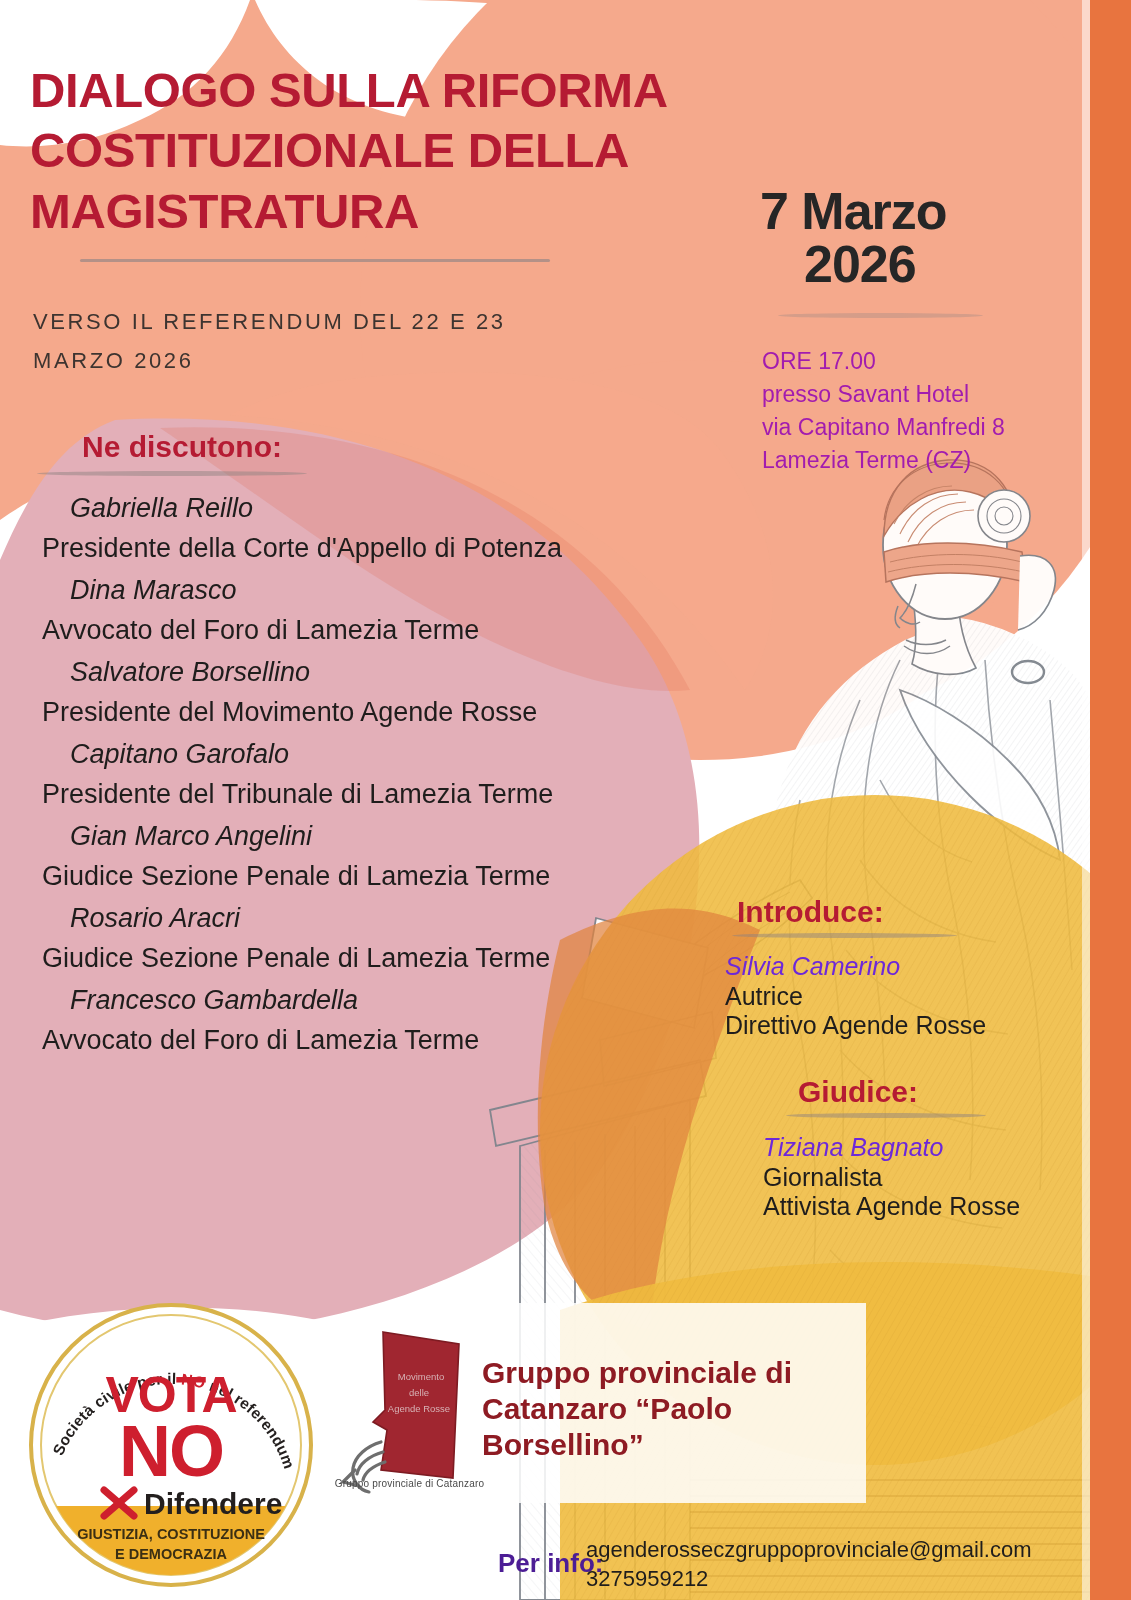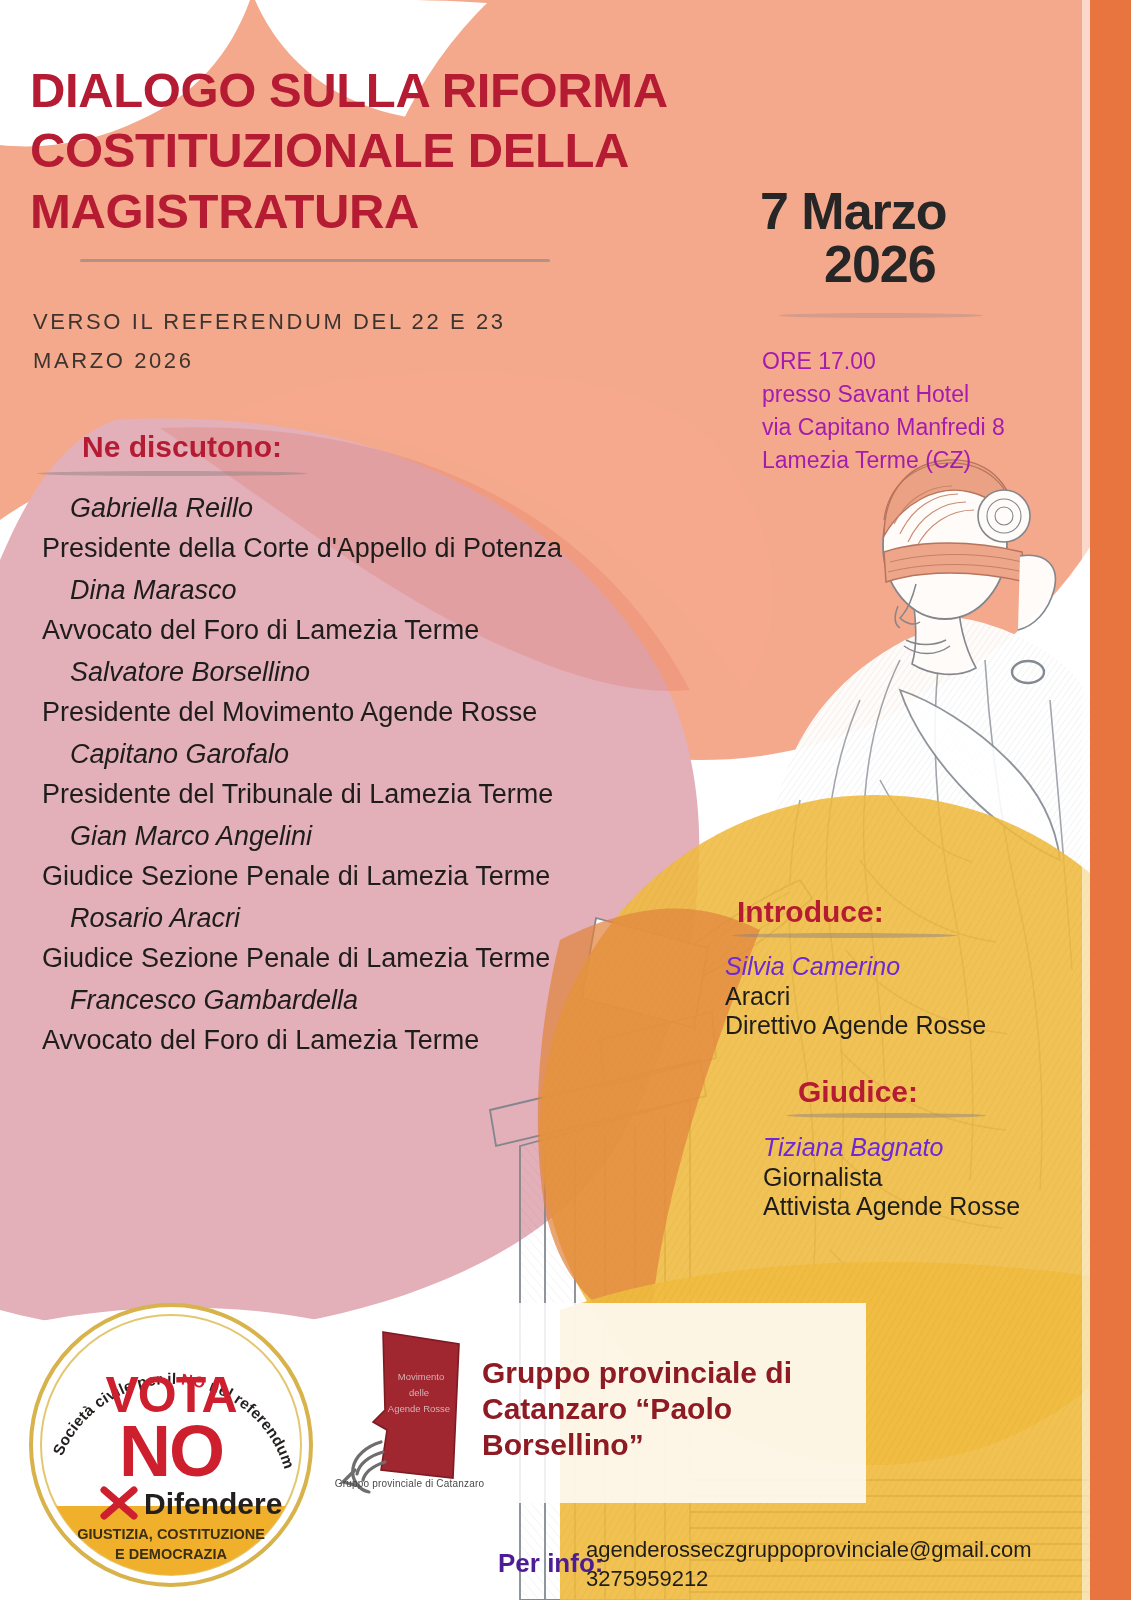--- a/index.html
+++ b/index.html
@@ -33,21 +33,21 @@
   }
   .subtitle{
     position:absolute;left:33px;top:303px;width:560px;
     font-size:22px;letter-spacing:2.6px;line-height:1.75;
     color:#3d3430;font-weight:400;
   }
 
   
   .date-block{position:absolute;left:760px;top:185px;width:300px;text-align:left;}
   .date-l1{font-size:52px;font-weight:bold;color:#262626;letter-spacing:-1px;line-height:1.02;}
-  .date-l2{font-size:52px;font-weight:bold;color:#262626;letter-spacing:-1px;line-height:1.02;margin-left:64px;}
+  .date-l2{font-size:52px;font-weight:bold;color:#262626;letter-spacing:-1px;line-height:1.02;margin-left:44px;}
   .date-rule{
     width:205px;height:5px;margin-top:22px;margin-left:18px;
     background:#b08d85;opacity:.45;border-radius:50%;
   }
   .venue{
     position:absolute;left:762px;top:345px;width:330px;
     font-size:23px;line-height:1.43;color:#a21caf;
   }
 
   
@@ -350,21 +350,21 @@
       <div class="sp-role">Avvocato del Foro di Lamezia Terme</div>
     </div>
   </div>
 
   <div id="introduce-head">
     <div class="sec-head">Introduce:</div>
     <div class="sec-rule"></div>
   </div>
   <div class="intro-body">
     <div class="im-name">Silvia Camerino</div>
-    <div class="im-role">Aracri</div>
+    <div class="im-role">Autrice</div>
     <div class="im-role">Direttivo Agende Rosse</div>
   </div>
 
   <div id="modera-head">
     <div class="sec-head">Giudice:</div>
     <div class="sec-rule"></div>
   </div>
   <div class="modera-body">
     <div class="im-name">Tiziana Bagnato</div>
     <div class="im-role">Giornalista</div>

